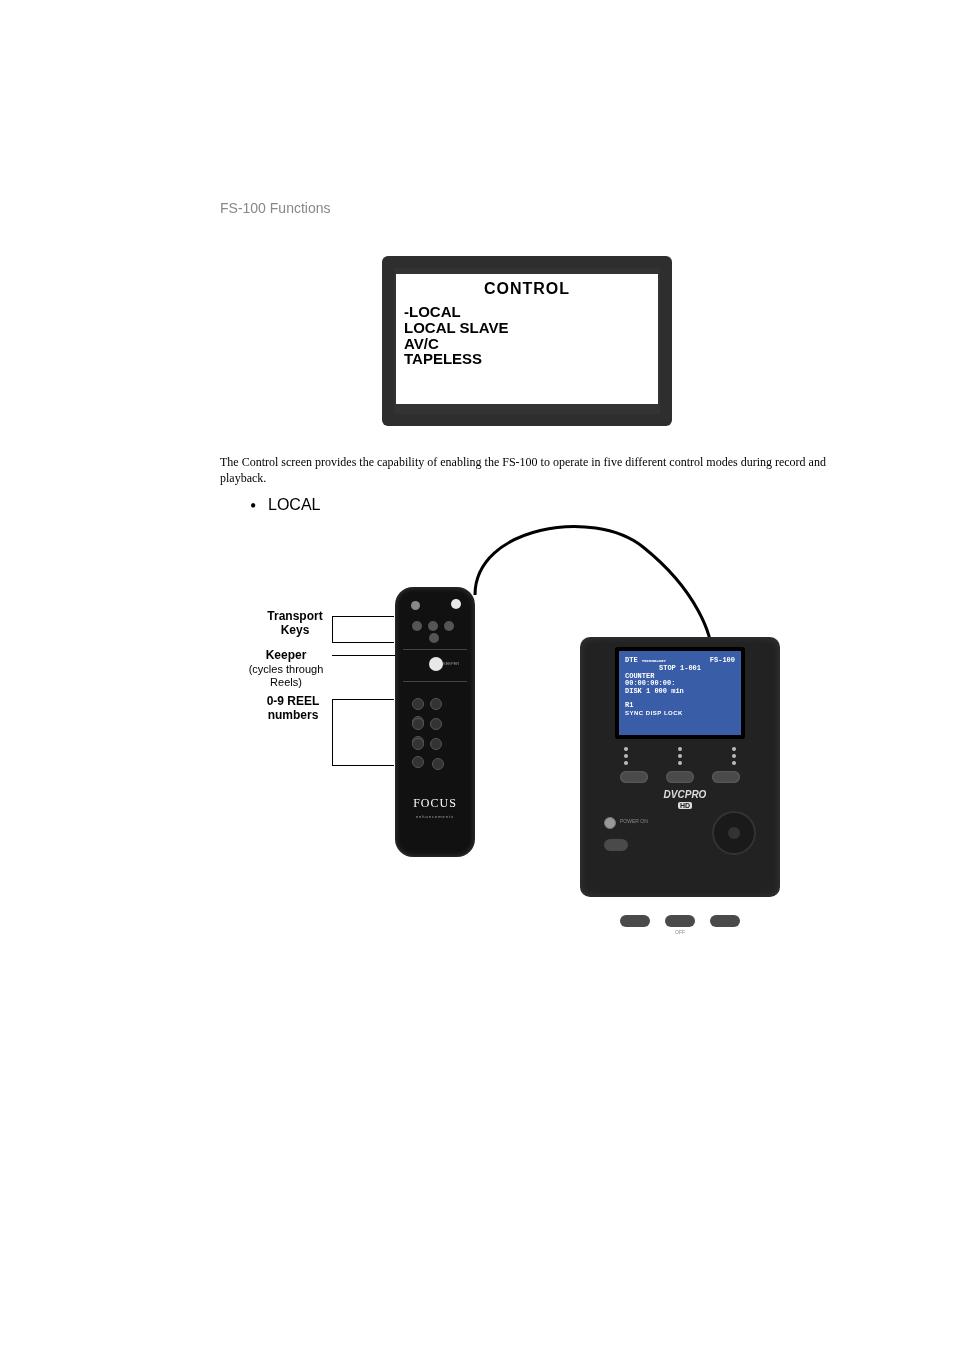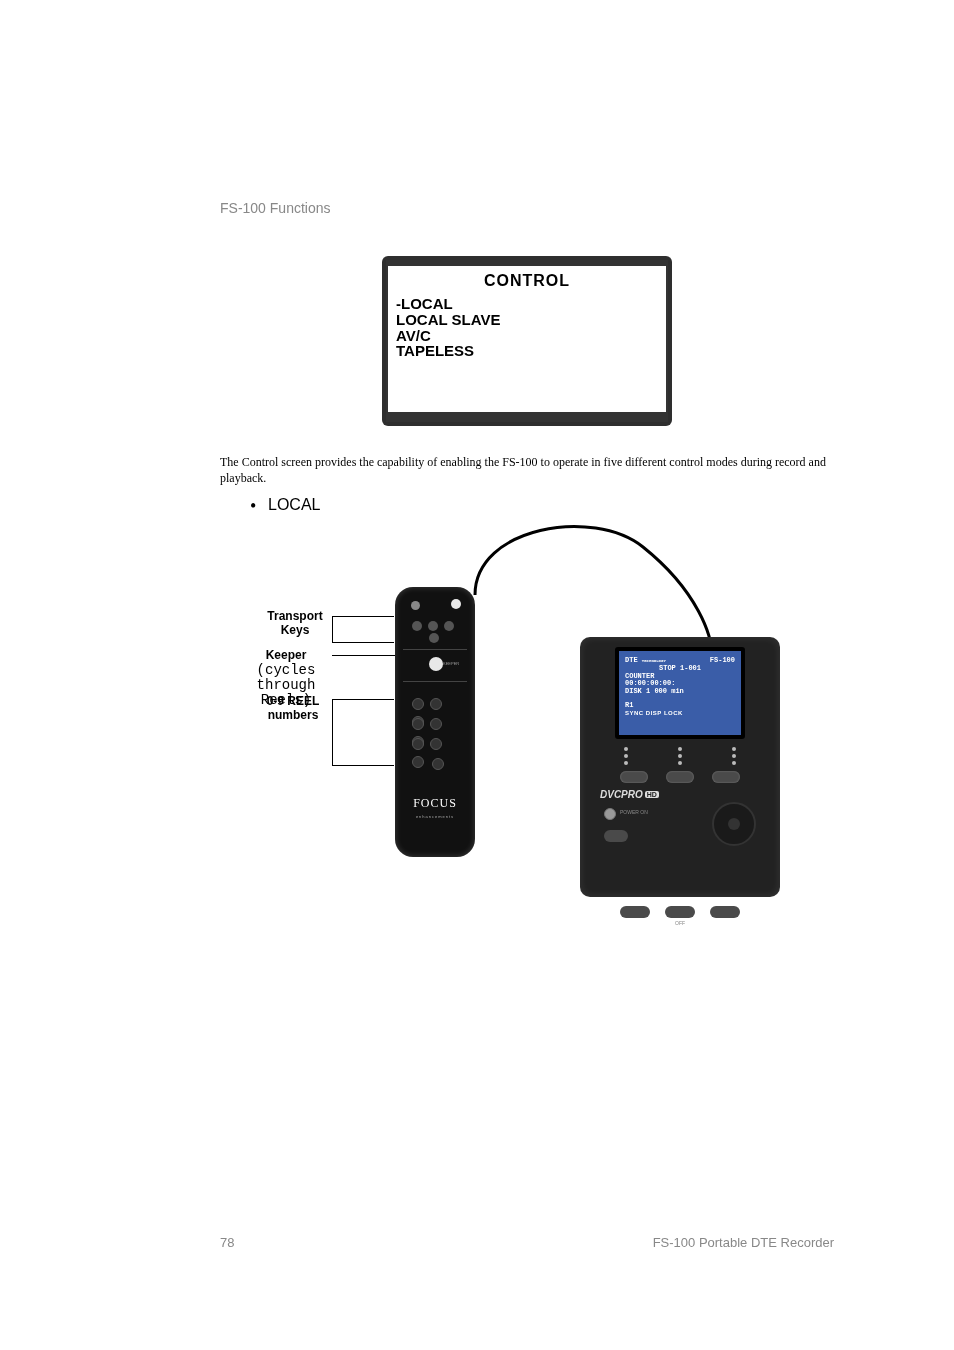--- a/index.html
+++ b/index.html
@@ -1,21 +1,21 @@
 <!DOCTYPE html>
 <html><head>
 <meta charset="utf-8">
 <style>
   * { box-sizing: border-box; margin: 0; padding: 0; }
   html, body { width: 954px; height: 1350px; background: #fff; font-family: "Times New Roman", Times, serif; color: #000; }
   .page { width: 954px; height: 1350px; position: relative; padding: 200px 120px 0 220px; }
   .header-small { font-family: Arial, Helvetica, sans-serif; font-size: 14px; color: #888; margin-bottom: 40px; }
   .h1 { font-family: Arial, Helvetica, sans-serif; font-size: 28px; font-weight: bold; margin-bottom: 30px; }
   .lcd-wrap { display: flex; justify-content: center; margin-bottom: 28px; }
-  .lcd-frame { width: 290px; height: 170px; background: #2e2e2e; border-radius: 6px; padding: 4px; }
+  .lcd-frame { width: 290px; height: 170px; background: #2e2e2e; border-radius: 6px; padding: 12px; }
   .lcd-inner { width: 100%; height: 100%; background: #fff; border: 2px solid #333; border-top-width: 6px; border-bottom-width: 10px; padding: 6px 8px; font-family: Arial, Helvetica, sans-serif; }
   .lcd-title { text-align: center; font-weight: bold; font-size: 16px; letter-spacing: 1px; margin-bottom: 6px; }
   .lcd-line { font-weight: bold; font-size: 15px; line-height: 1.05; }
   .body-text { font-size: 12px; line-height: 1.35; margin-bottom: 10px; }
   .bullet-row { display: flex; margin: 6px 0 2px 30px; }
   .bullet-dot { width: 18px; font-size: 18px; }
   .bullet-label { font-family: Arial, Helvetica, sans-serif; font-weight: normal; font-size: 16px; }
   .bullet-body { margin-left: 48px; font-size: 18px; line-height: 1.35; max-width: 480px; }
   .figure { position: relative; width: 100%; height: 420px; margin-top: 10px; }
   .remote { position: absolute; left: 175px; top: 60px; width: 80px; height: 270px; background: #111; border-radius: 18px; box-shadow: inset 0 0 6px rgba(255,255,255,0.2); }
@@ -44,35 +44,35 @@
 
   .fs100 { position:absolute; left:360px; top:110px; width:200px; height:260px; background:#222; border-radius:10px; padding:10px; box-shadow: inset 0 0 8px rgba(255,255,255,0.1); }
   .fs100 .screen { width:130px; height:92px; margin:0 auto; background:#3a5da8; border:4px solid #000; border-radius:3px; padding:6px; font-family:"Courier New",monospace; font-size:7px; line-height:1.1; color:#fff; font-weight:bold; }
   .fs100 .screen .top { display:flex; justify-content:space-between; }
   .fs100 .softlabels { display:flex; justify-content:space-between; width:130px; margin:0 auto; font-size:6px; color:#fff; font-family:Arial; font-weight:bold; letter-spacing:0.5px; }
   .fs100 .dots { display:flex; justify-content:space-between; width:112px; margin:8px auto 6px; }
   .fs100 .dots span { display:flex; flex-direction:column; gap:3px; }
   .fs100 .dots i { width:4px;height:4px;border-radius:50%;background:#bbb; display:block; }
   .fs100 .softbtns { display:flex; justify-content:space-between; width:120px; margin:0 auto 6px; }
   .fs100 .softbtns span { width:28px;height:12px;border-radius:6px;background:#4a4a4a; display:block; box-shadow: inset 0 0 2px rgba(255,255,255,0.3); }
-  .fs100 .logo2 { font-family:Arial;font-style:italic;font-weight:bold;font-size:10px;color:#ddd;display:flex;align-items:center;gap:2px;margin:4px 0 4px 10px; }
+  .fs100 .logo2 { font-family:Arial;font-style:italic;font-weight:bold;font-size:10px;color:#ddd;display:flex;align-items:center;gap:2px;margin:4px 0 4px 10px;flex-direction:column; }
   .fs100 .logo2 .hd { background:#ddd;color:#222;font-size:7px;padding:0 2px;border-radius:2px;font-style:normal; }
   .fs100 .lowrow { position:relative; height:60px; }
   .fs100 .pwr { position:absolute; left:14px; top:4px; width:12px;height:12px;border-radius:50%;background:#999;border:1px solid #777; }
   .fs100 .pwrlbl { position:absolute; left:30px; top:5px; font-size:5px;color:#888;font-family:Arial; }
   .fs100 .wheel { position:absolute; right:14px; top:-2px; width:44px;height:44px;border-radius:50%;background:#1a1a1a;border:2px solid #333; }
   .fs100 .wheel .center { position:absolute; left:14px;top:14px;width:12px;height:12px;border-radius:50%;background:#333; }
   .fs100 .btmbtn { position:absolute; width:24px;height:12px;border-radius:6px;background:#4a4a4a; }
   .fs100 .r1a { left:14px; top:26px; } 
   .fs100 .offrow { display:flex; justify-content:space-between; width:120px; margin:42px auto 0; }
   .fs100 .offrow span { width:30px;height:12px;border-radius:6px;background:#4a4a4a;display:block; }
   .fs100 .offlbl { text-align:center;font-size:5px;color:#888;font-family:Arial;margin-top:2px; }
 
   .callout { position:absolute; font-family:Arial,Helvetica,sans-serif; font-size:12px; font-weight:bold; text-align:center; line-height:1.1; }
-  .callout .sub { font-weight:normal; font-size:14px;font-family:Liberation Mono, monospace; }
+  .callout .sub { font-weight:normal; font-size:11px; }
   .co1 { left:40px; top:83px; width:70px; }
   .co2 { left:22px; top:122px; width:88px; }
   .co3 { left:36px; top:168px; width:74px; }
   .lead { position:absolute; height:1px; background:#000; }
   .lead1a { left:112px; top:89px; width:62px; }
   .lead1b { left:112px; top:115px; width:62px; }
   .lead1v { left:112px; top:89px; width:1px; height:26px; background:#000; }
   .lead2 { left:112px; top:128px; width:68px; }
   .lead3a { left:112px; top:172px; width:62px; }
   .lead3b { left:112px; top:238px; width:62px; }
@@ -204,17 +204,13 @@
       <div class="offrow">
           <span></span>
           <span></span>
           <span></span>
         </div>
       <div class="offlbl">OFF</div>
     </div>
 
   </div>
 
-  <div class="footer">
-    <span>78</span>
-    <span>FS-100 Portable DTE Recorder</span>
-  </div>
 </div>
 
 </body></html>

